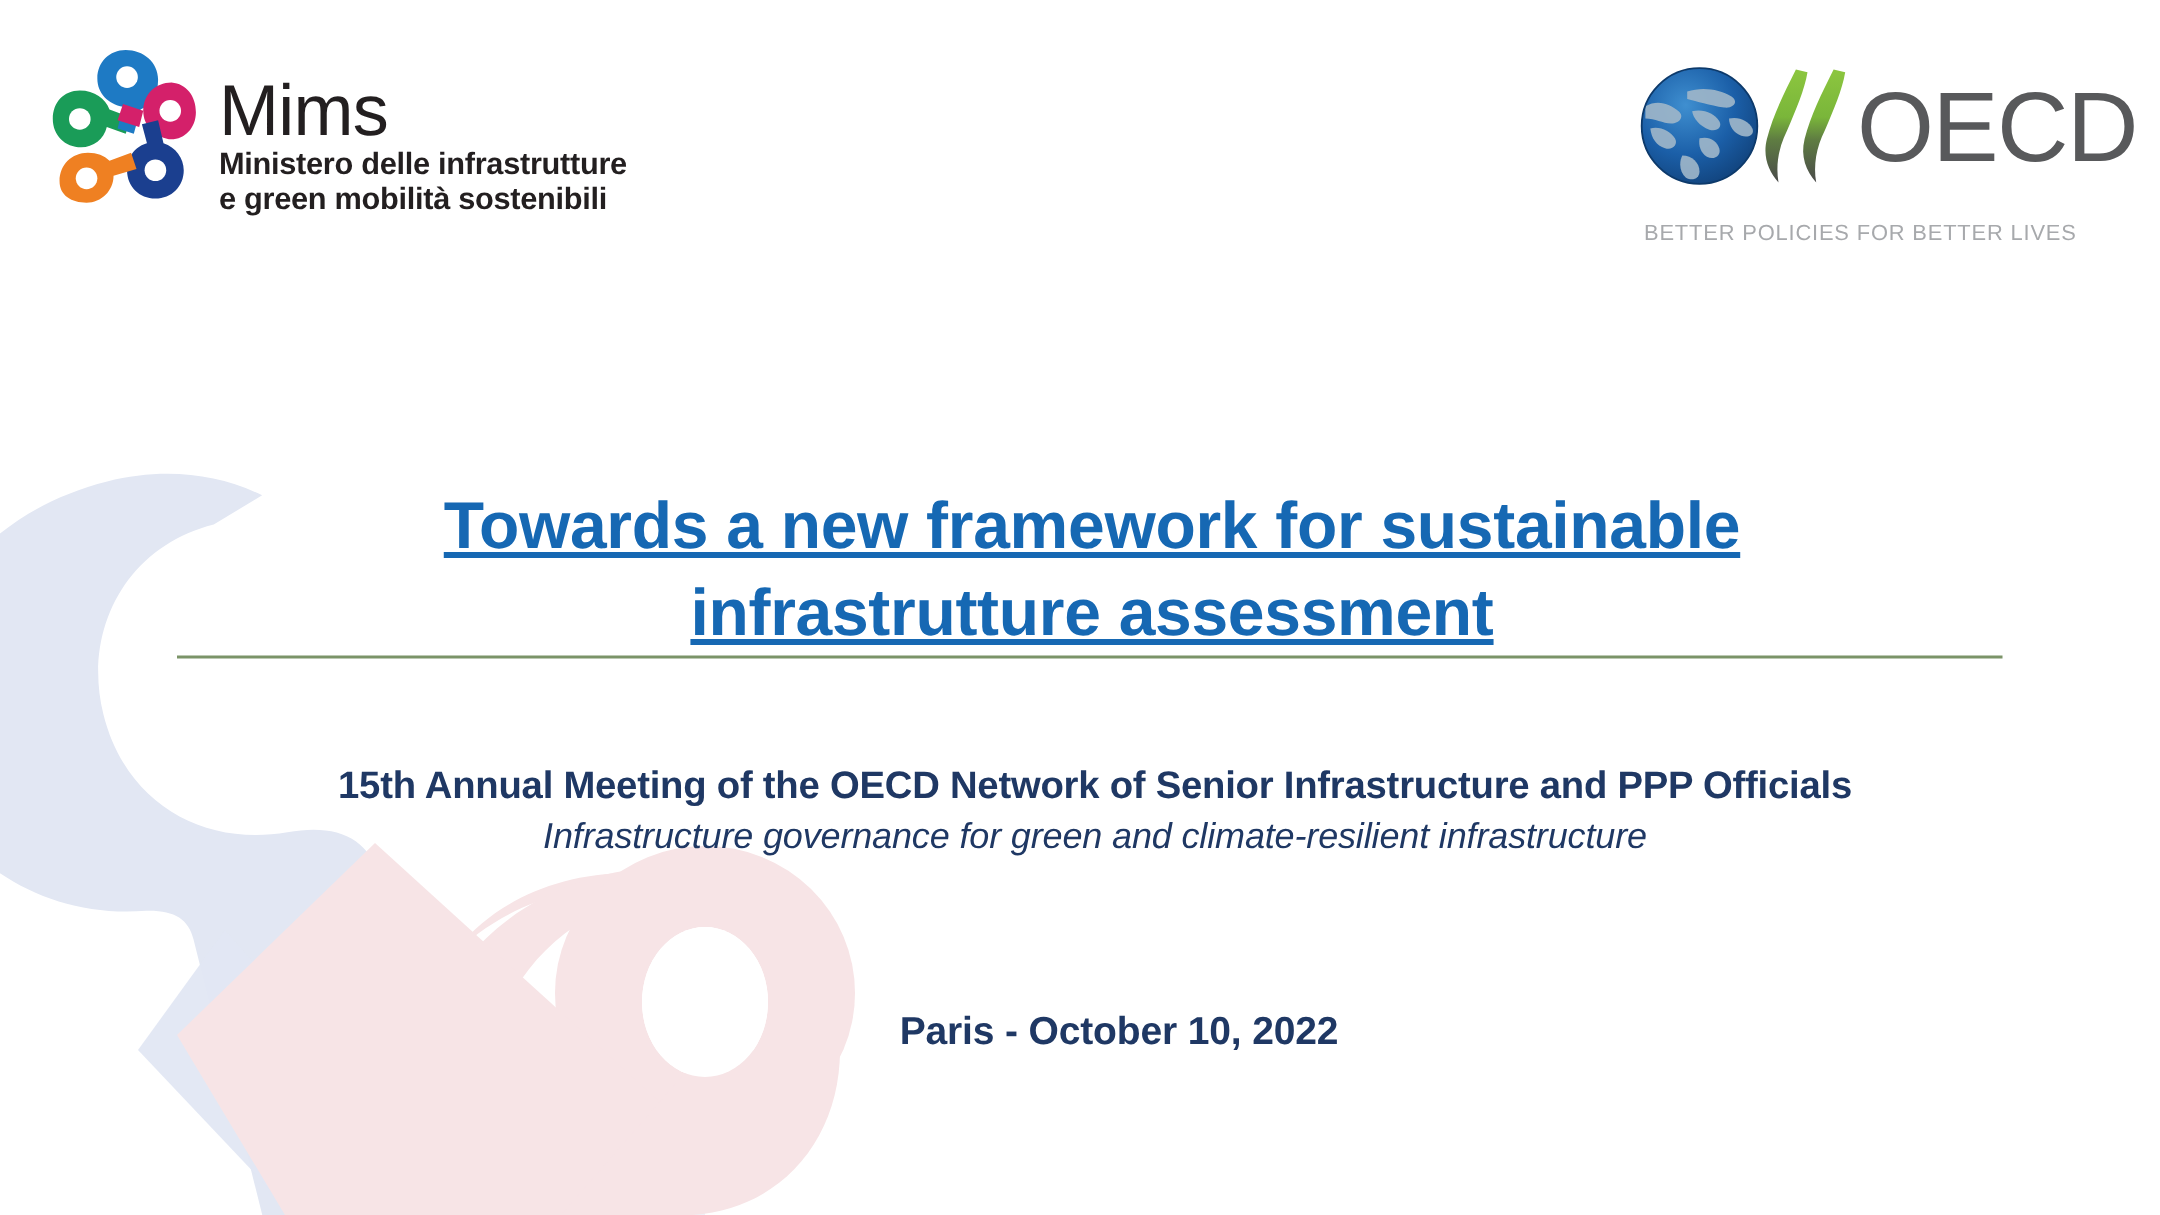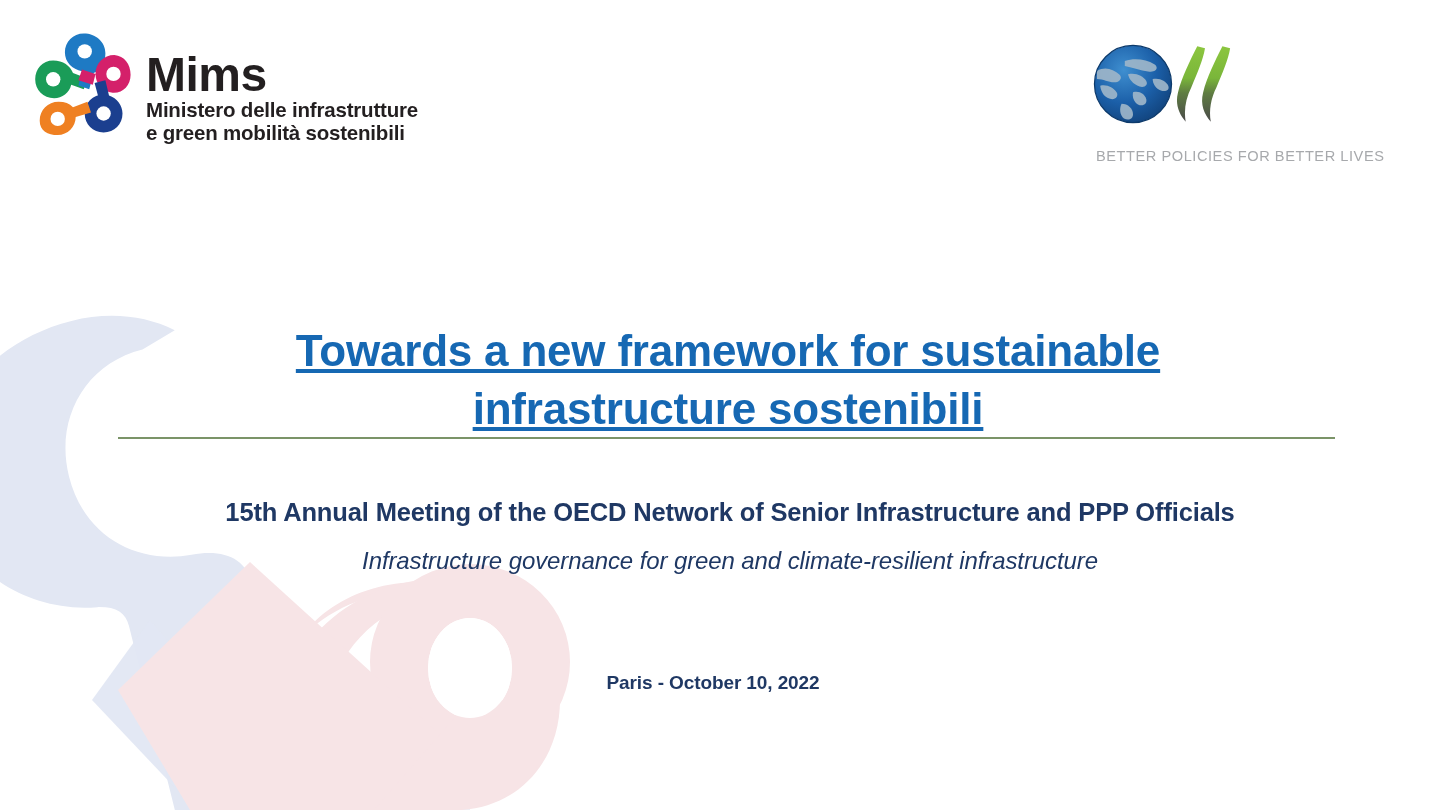--- a/index.html
+++ b/index.html
@@ -46,21 +46,21 @@
     flex: none;
     margin-top: 2px;
   }
   #mims-wordblock {
     margin-left: 10px;
     padding-top: 26px;
   }
   #mims-name {
     font-family: "Liberation Sans", sans-serif;
     font-size: 48px;
-    font-weight: bold;
+    font-weight: normal;
     color: #231f20;
     line-height: 0.95;
     letter-spacing: -0.5px;
   }
   .mims-sub-line {
     font-family: "Liberation Sans", sans-serif;
     font-size: 20.5px;
     font-weight: bold;
     color: #231f20;
     line-height: 1.16;
@@ -128,54 +128,54 @@
     width: 1217px;
     height: 2px;
     background: #7b9468;
     z-index: 2;
   }
 
   
   #subtitle-block {
     position: absolute;
     left: 100px;
-    top: 496px;
+    top: 508px;
     width: 1260px;
     z-index: 2;
     text-align: center;
   }
   #subtitle-main {
     font-family: "Liberation Sans", sans-serif;
     font-size: 25.5px;
     font-weight: bold;
     color: #1f3864;
     line-height: 1.3;
     letter-spacing: -0.15px;
   }
   #subtitle-italic {
     font-family: "Liberation Sans", sans-serif;
     font-size: 24px;
     font-weight: normal;
     font-style: italic;
     color: #1f3864;
     line-height: 1.35;
-    margin-top: 16px;
+    margin-top: 1px;
     letter-spacing: -0.1px;
   }
 
   
   #date-line {
     position: absolute;
-    left: 83px;
+    left: 116px;
     top: 672px;
     width: 1260px;
     z-index: 2;
     text-align: center;
     font-family: "Liberation Sans", sans-serif;
-    font-size: 19px;
+    font-size: 26px;
     font-weight: bold;
     color: #1f3864;
     letter-spacing: -0.1px;
   }
 </style>
 </head>
 <body>
 
 <div id="slide">
 
@@ -311,27 +311,28 @@
             <stop offset="42%" stop-color="#7ab63a"></stop>
             <stop offset="62%" stop-color="#5f7d42"></stop>
             <stop offset="100%" stop-color="#4a4a4a"></stop>
           </linearGradient>
         </defs>
         <path d="M 22 2 C 14 18, 6 34, 2 50 C -1 62, 3 72, 10 80
                  C 8 68, 10 56, 16 44 C 22 30, 28 16, 30 4 Z" fill="url(#flamegrad)"></path>
         <path d="M 48 2 C 40 18, 32 34, 28 50 C 25 62, 29 72, 36 80
                  C 34 68, 36 56, 42 44 C 48 30, 54 16, 56 4 Z" fill="url(#flamegrad)"></path>
       </svg>
+      <div id="oecd-letters">OECD</div>
     </div>
     <div id="oecd-tagline">BETTER POLICIES FOR BETTER LIVES</div>
   </div>
 
   <div id="title-block">
     <div class="title-line">Towards a new framework for sustainable</div>
-    <div class="title-line">infrastructure sostenibili</div>
+    <div class="title-line">infrastrutture assessment</div>
   </div>
 
   <div id="title-rule"></div>
 
   <div id="subtitle-block">
     <div id="subtitle-main">15th Annual Meeting of the OECD Network of Senior Infrastructure and PPP Officials</div>
     <div id="subtitle-italic">Infrastructure governance for green and climate-resilient infrastructure</div>
   </div>
 
   <div id="date-line">Paris - October 10, 2022</div>

